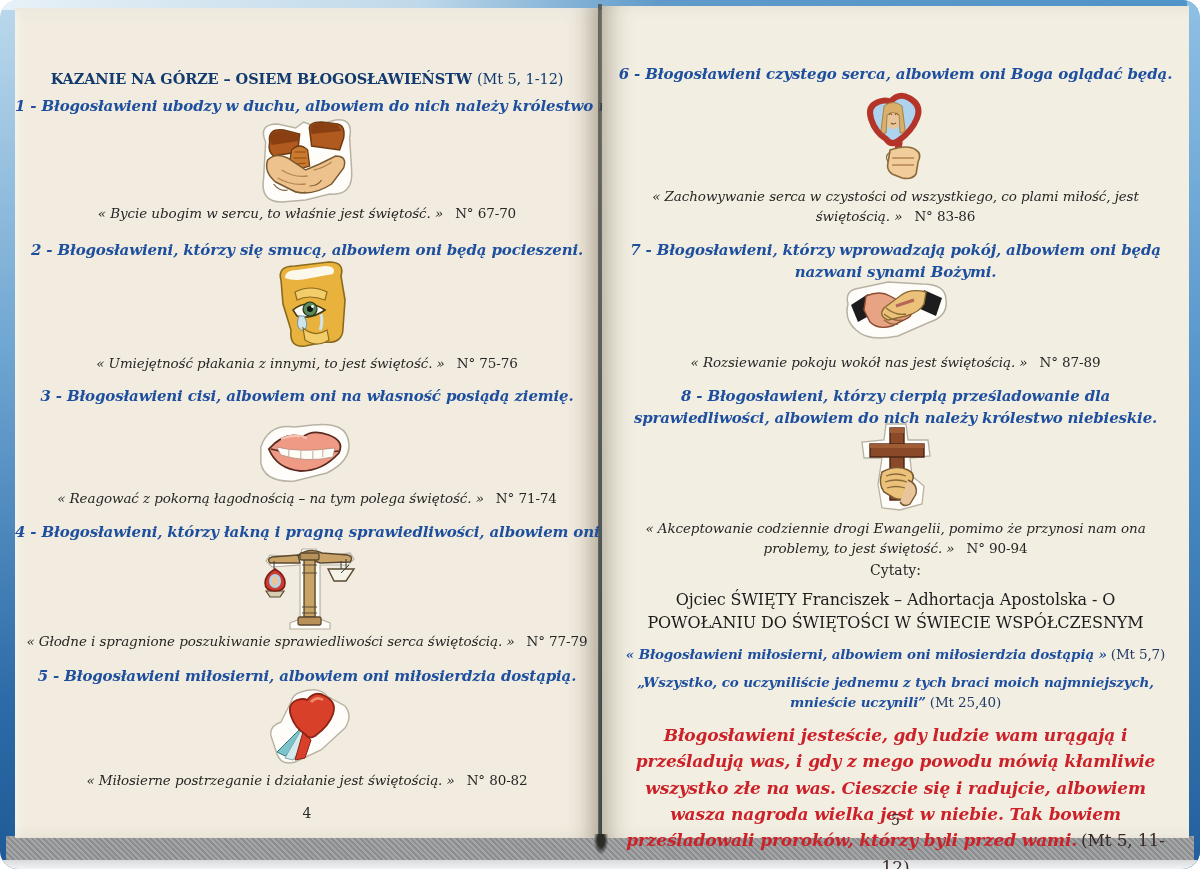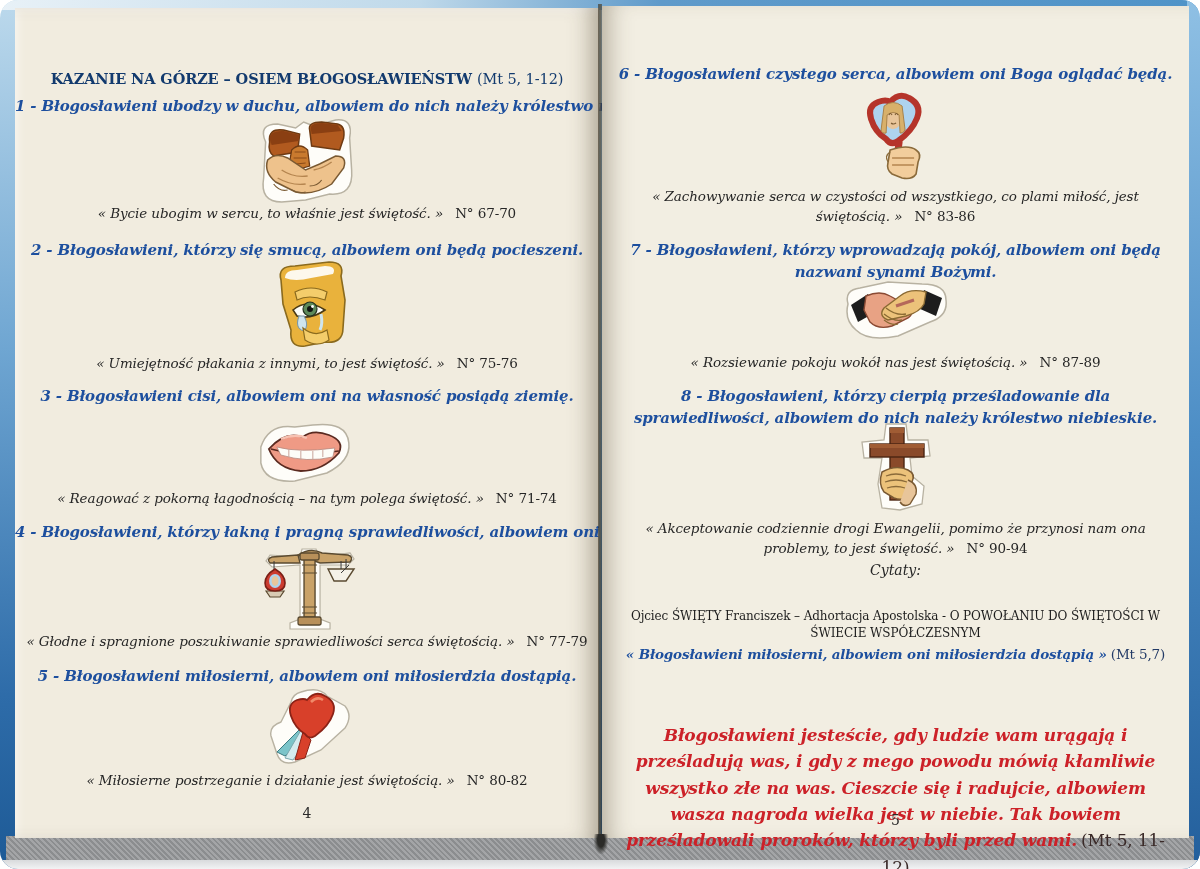--- a/index.html
+++ b/index.html
@@ -23,22 +23,22 @@
         box-shadow:inset 20px 0 24px -14px rgba(70,58,35,.38);}
   .gutter-line{position:absolute;left:598px;top:4px;width:4px;height:834px;
         background:linear-gradient(90deg,rgba(40,35,25,.55),rgba(90,80,60,.85),rgba(40,35,25,.5));}
   .abs{position:absolute;left:0;width:100%;text-align:center;}
   .title{color:#123a6e;font-weight:bold;font-size:14.5px;letter-spacing:-0.1px;white-space:nowrap;}
   .title .tref{font-weight:normal;}
   .bh{color:#1d4f9e;font-weight:bold;font-style:italic;font-size:15px;letter-spacing:-0.15px;line-height:1.45;}
   .bh.oneline{white-space:nowrap;}
   .quote{color:#262626;font-style:italic;font-size:13.5px;letter-spacing:-0.1px;line-height:1.5;}
   .quote .qref{font-style:normal;margin-left:12px;}
-  .cytaty{color:#262626;font-style:italic;font-size:14px;}
-  .source{color:#1d1d1d;font-size:12px;font-weight:500;line-height:1.45;letter-spacing:-0.1px;margin-top:20px;}
+  .cytaty{color:#262626;font-size:14px;}
+  .source{color:#1d1d1d;font-size:16px;font-weight:500;line-height:1.45;letter-spacing:-0.1px;}
   .bq{color:#1d4f9e;font-weight:bold;font-style:italic;font-size:13.5px;line-height:1.5;letter-spacing:-0.15px;}
   .bq .qref{color:#223a66;font-style:normal;font-weight:normal;margin-left:4px;}
   .redp{color:#cc2128;font-weight:bold;font-style:italic;font-size:17px;line-height:1.55;letter-spacing:-0.15px;}
   .redp .rref{color:#3a2a28;font-style:normal;font-weight:normal;margin-left:4px;}
   .pnum{color:#2a2a2a;font-size:14px;}
   .icon{position:absolute;left:50%;}
   .w1{padding:0 10px;box-sizing:border-box;}
   .w2{width:540px;left:50%;transform:translateX(-50%);}
 </style>
 </head>
@@ -200,20 +200,23 @@
       <div class="abs quote w2" style="top:512px">
         <span>« Akceptowanie codziennie drogi Ewangelii, pomimo że przynosi nam ona problemy, to jest świętość. »</span><span class="qref">N° 90-94</span>
       </div>
 
       <div class="abs cytaty" style="top:556px">Cytaty:</div>
       <div class="abs source w2" style="top:582px">Ojciec ŚWIĘTY Franciszek – Adhortacja Apostolska - O POWOŁANIU DO ŚWIĘTOŚCI W ŚWIECIE WSPÓŁCZESNYM</div>
 
       <div class="abs bq w2" style="top:638px">
         <span>« Błogosławieni miłosierni, albowiem oni miłosierdzia dostąpią »</span><span class="qref">(Mt 5,7)</span>
       </div>
+      <div class="abs bq w2" style="top:666px">
+        <span>„Wszystko, co uczyniliście jednemu z tych braci moich najmniejszych, mnieście uczynili”</span><span class="qref">(Mt 25,40)</span>
+      </div>
 
       <div class="abs redp w2" style="top:716px">
         <span>Błogosławieni jesteście, gdy ludzie wam urągają i prześladują was, i gdy z mego powodu mówią kłamliwie wszystko złe na was. Cieszcie się i radujcie, albowiem wasza nagroda wielka jest w niebie. Tak bowiem prześladowali proroków, którzy byli przed wami.</span><span class="rref">(Mt 5, 11-12)</span>
       </div>
 
       <div class="abs pnum" style="top:806px">5</div>
     </div>
 
     <div class="gutter-line"></div>
     <div class="gutter-notch"></div>

